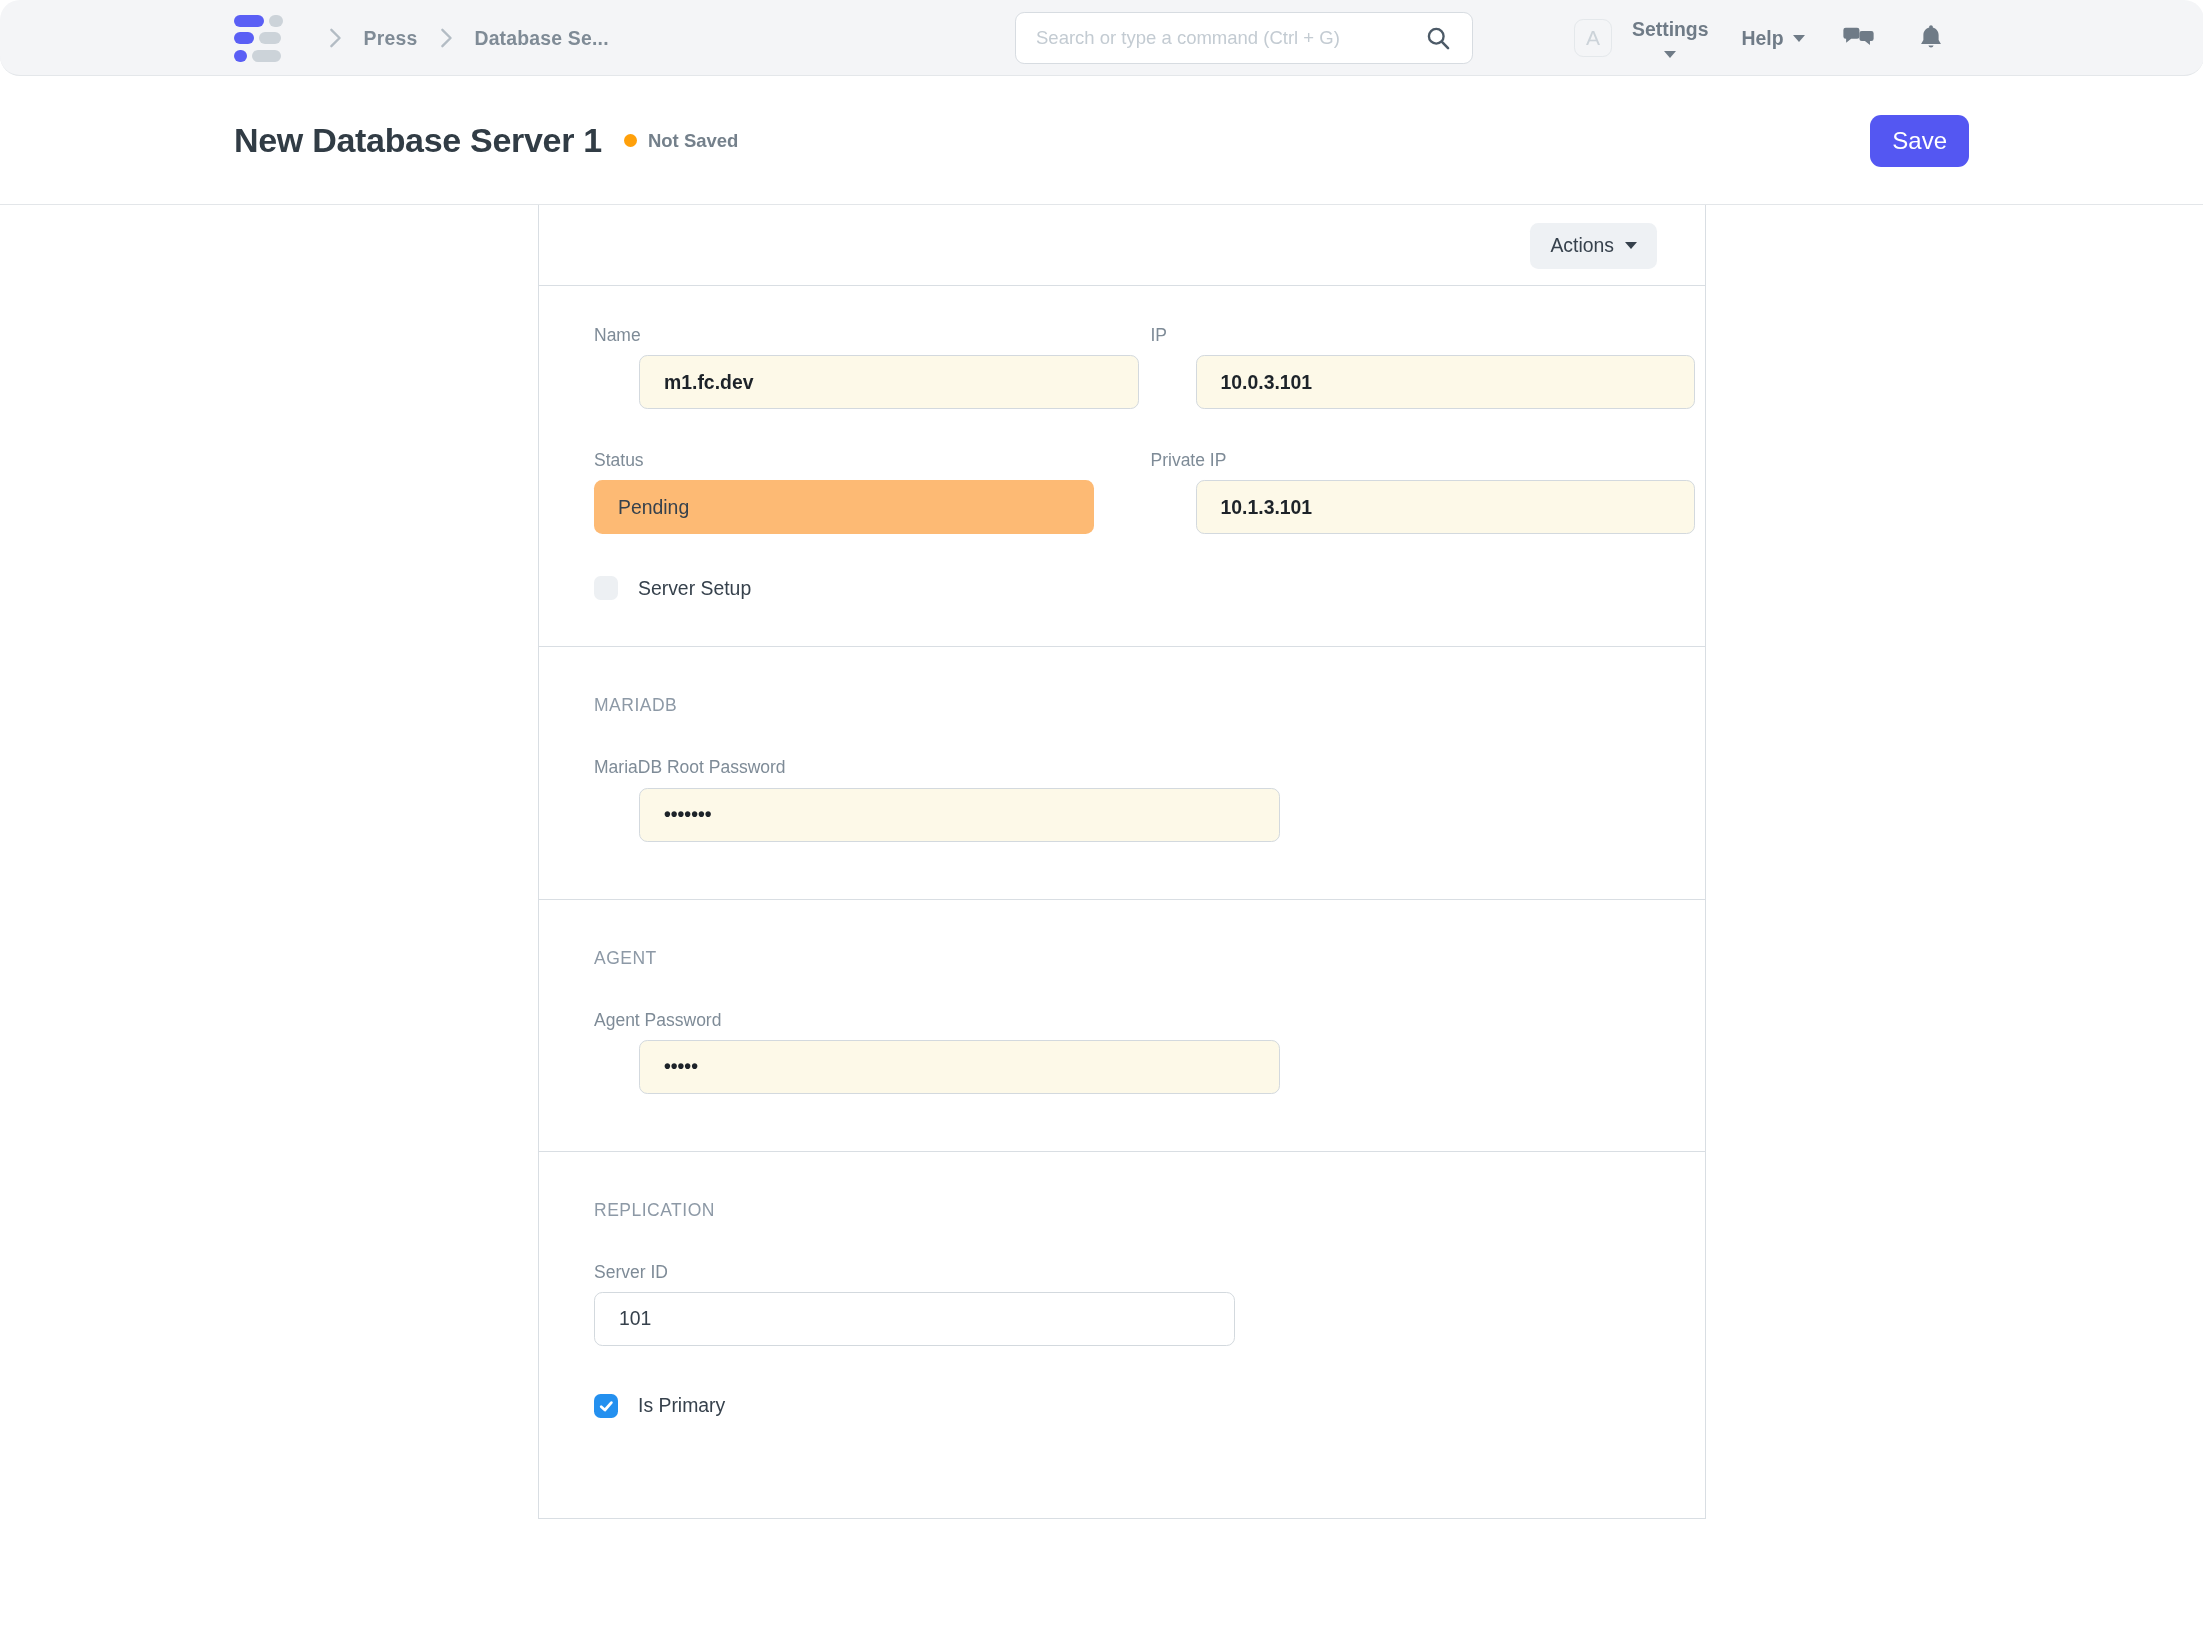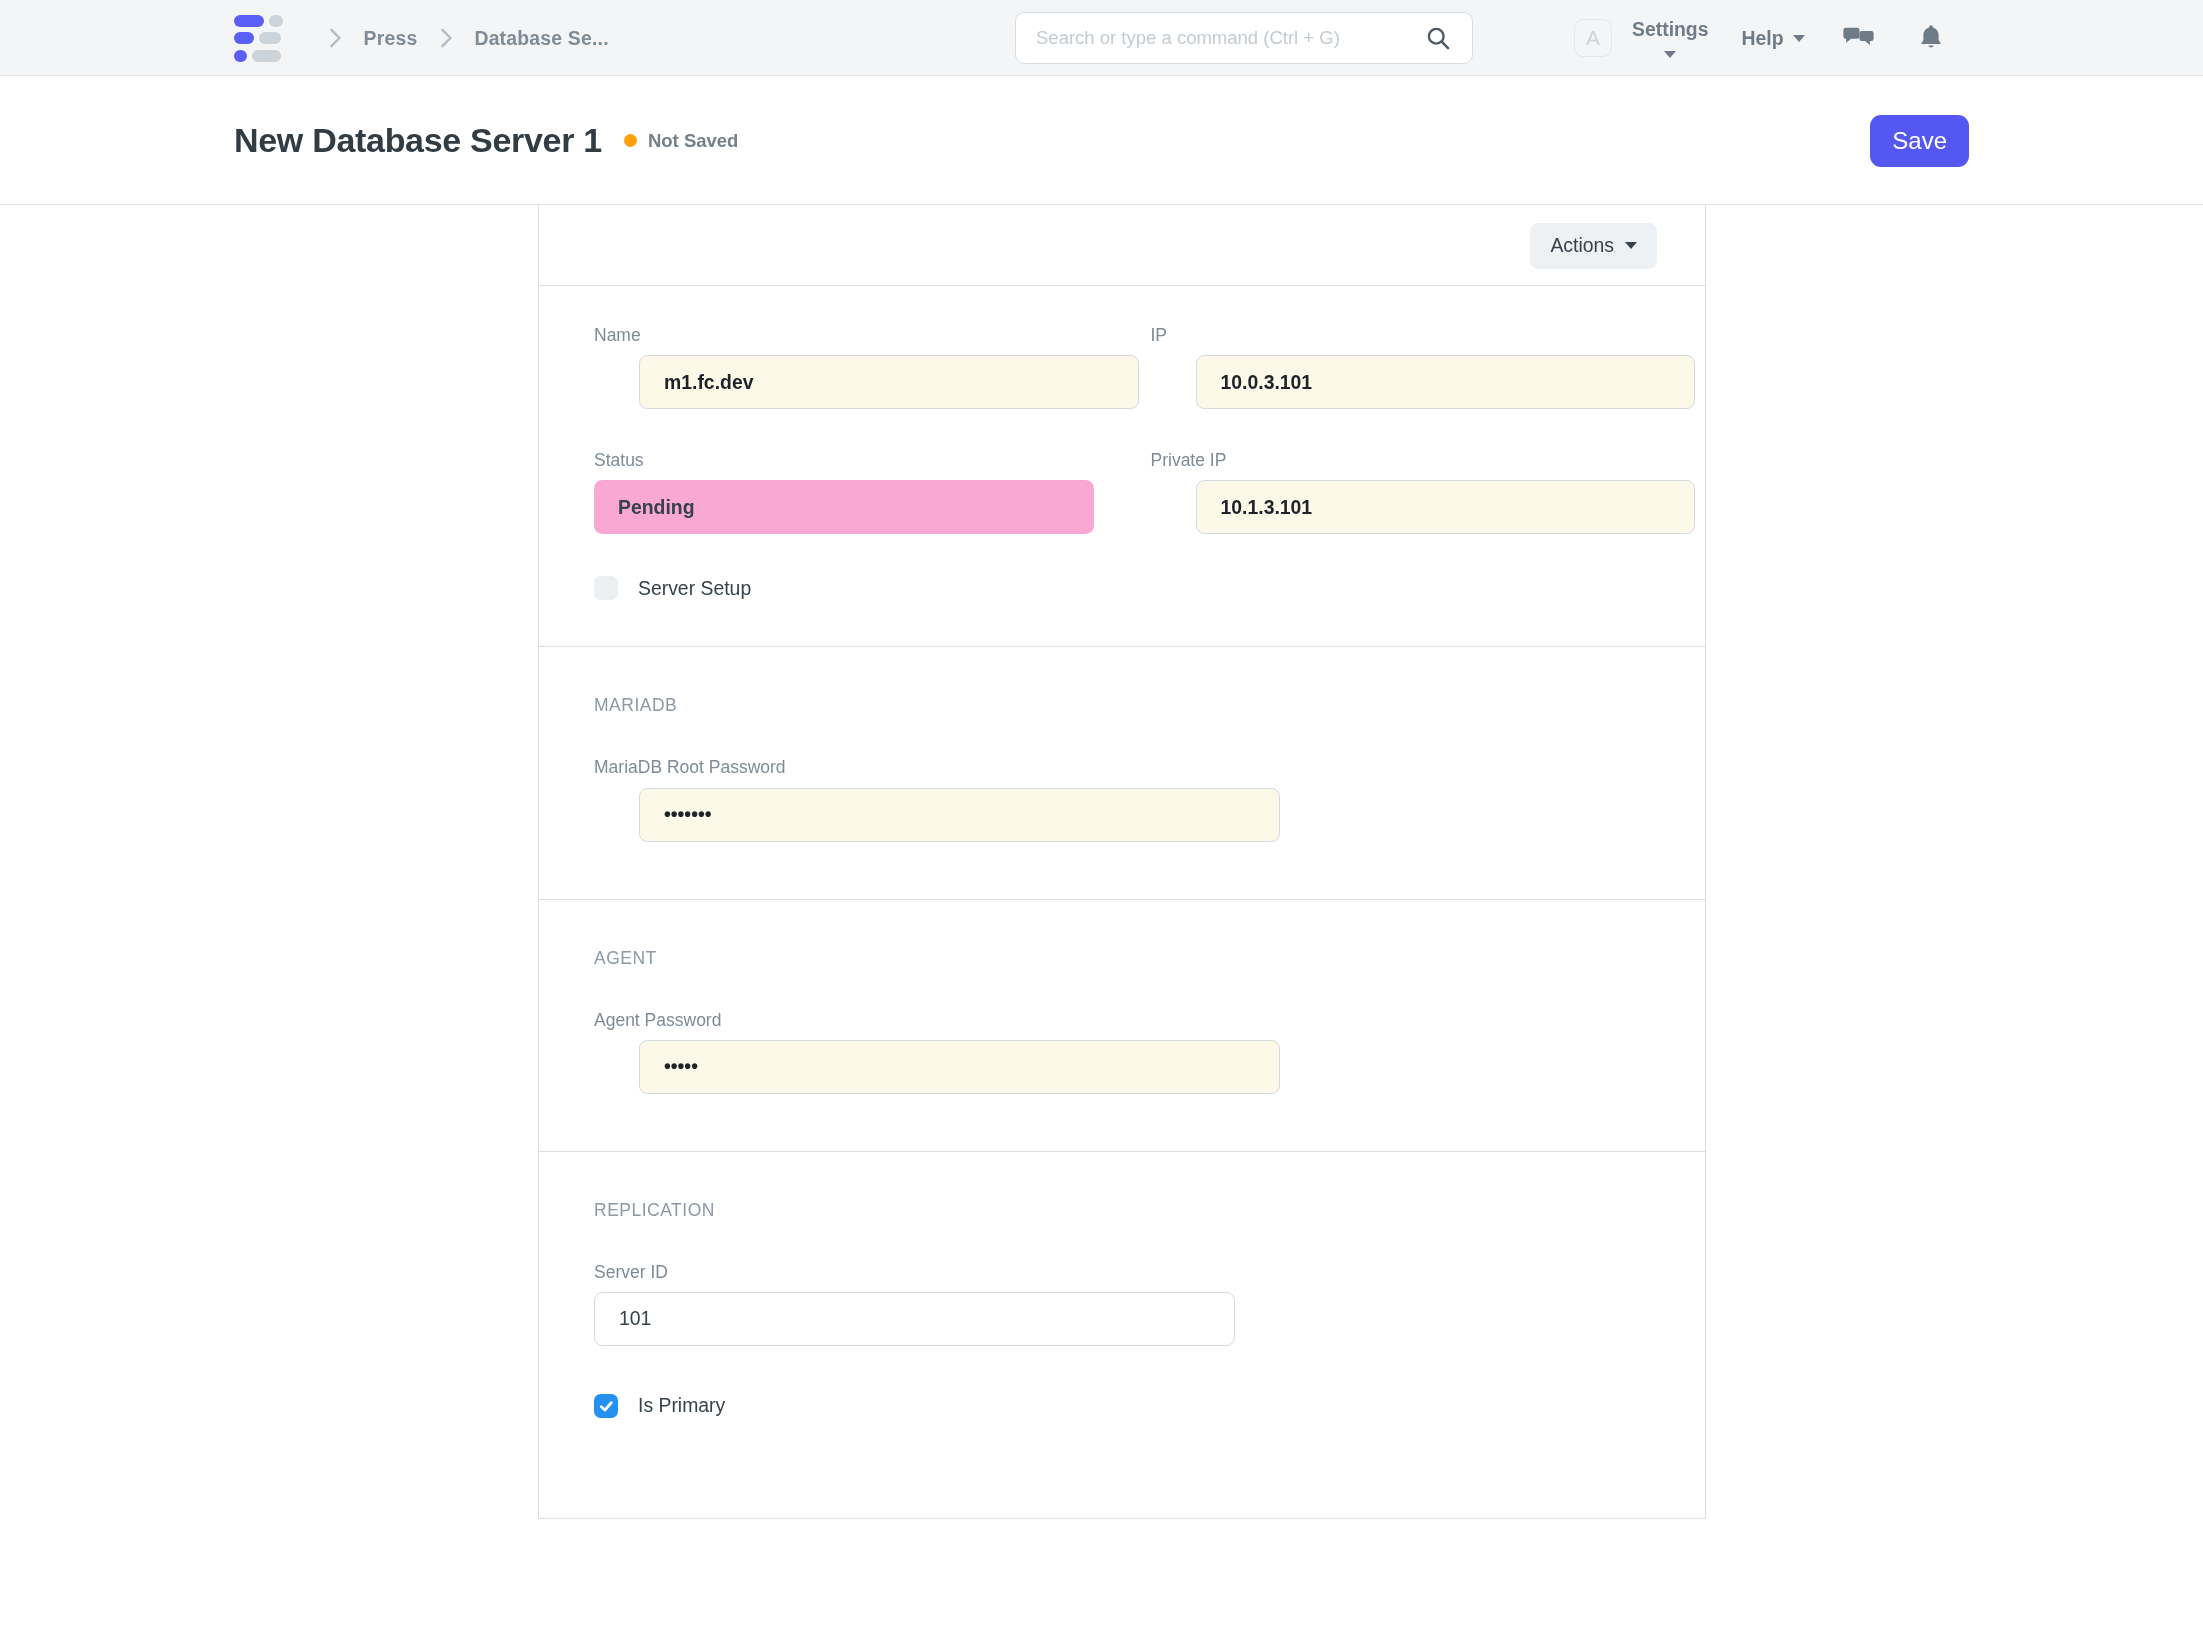--- a/index.html
+++ b/index.html
@@ -3,21 +3,21 @@
 <meta charset="utf-8">
 <style>
   * { margin:0; padding:0; box-sizing:border-box; }
   html,body { background:#fff; }
   body { font-family:"Liberation Sans","DejaVu Sans",sans-serif; color:#36414c; }
   .page { position:relative; width:2204px; height:1648px; background:#fff; overflow:hidden; }
 
   
   .navbar {
     position:absolute; left:0; top:0; width:2204px; height:76px;
-    background:#f4f5f7; border-bottom:0.9px solid #e4e7ea;
+    background:#f4f5f7; border-bottom:0.9px solid #e4e7ea;border-radius:20px;
   }
   .nav-left { position:absolute; left:234px; top:0; height:76px; display:flex; align-items:center; }
   .logo { display:flex; flex-direction:column; gap:5.5px; margin-right:24px; }
   .logo .lrow { display:flex; gap:4.6px; }
   .pill { height:12px; border-radius:6.5px; display:inline-block; }
   .pill.blue { background:#5a5ff5; }
   .pill.gray { background:#ccd3d9; }
   .crumb-chev { display:flex; align-items:center; margin:0 18.5px; }
   .crumb { font-size:19.4px; font-weight:700; color:#7f8b96; letter-spacing:0.2px; cursor:pointer; }
 
@@ -81,21 +81,21 @@
 
   .field-grid { display:grid; grid-template-columns:1fr 1fr; column-gap:57px; row-gap:41px; }
   .f-label { display:block; font-size:17.5px; color:#7e8b97; margin-bottom:9.2px; }
   .control {
     width:100%; height:54px; border:0.9px solid #d3d9de; border-radius:8.3px;
     padding:0 24px; font-size:19.4px; display:flex; align-items:center;
     font-family:"Liberation Sans","DejaVu Sans",sans-serif;
   }
   input.control { outline:none; }
   .control.dirty { background:#fdf9e8; font-weight:700; color:#1d2329;margin-left:45px; }
-  .control.readonly { background:#f9a8d4; border:none; font-weight:700; color:#36414c; }
+  .control.readonly { background:#fdba74; border:none; font-weight:400; color:#36414c; }
   .control.plain { background:#fff; font-weight:400; color:#36414c; }
 
   .check-row { display:flex; align-items:center; cursor:pointer; }
   .checkbox {
     width:24px; height:24px; border-radius:6.5px; background:#edf0f3;
     display:flex; align-items:center; justify-content:center; flex:0 0 auto;
   }
   .checkbox svg { display:none; }
   .checkbox.checked { background:#2490ef; }
   .checkbox.checked svg { display:block; }

